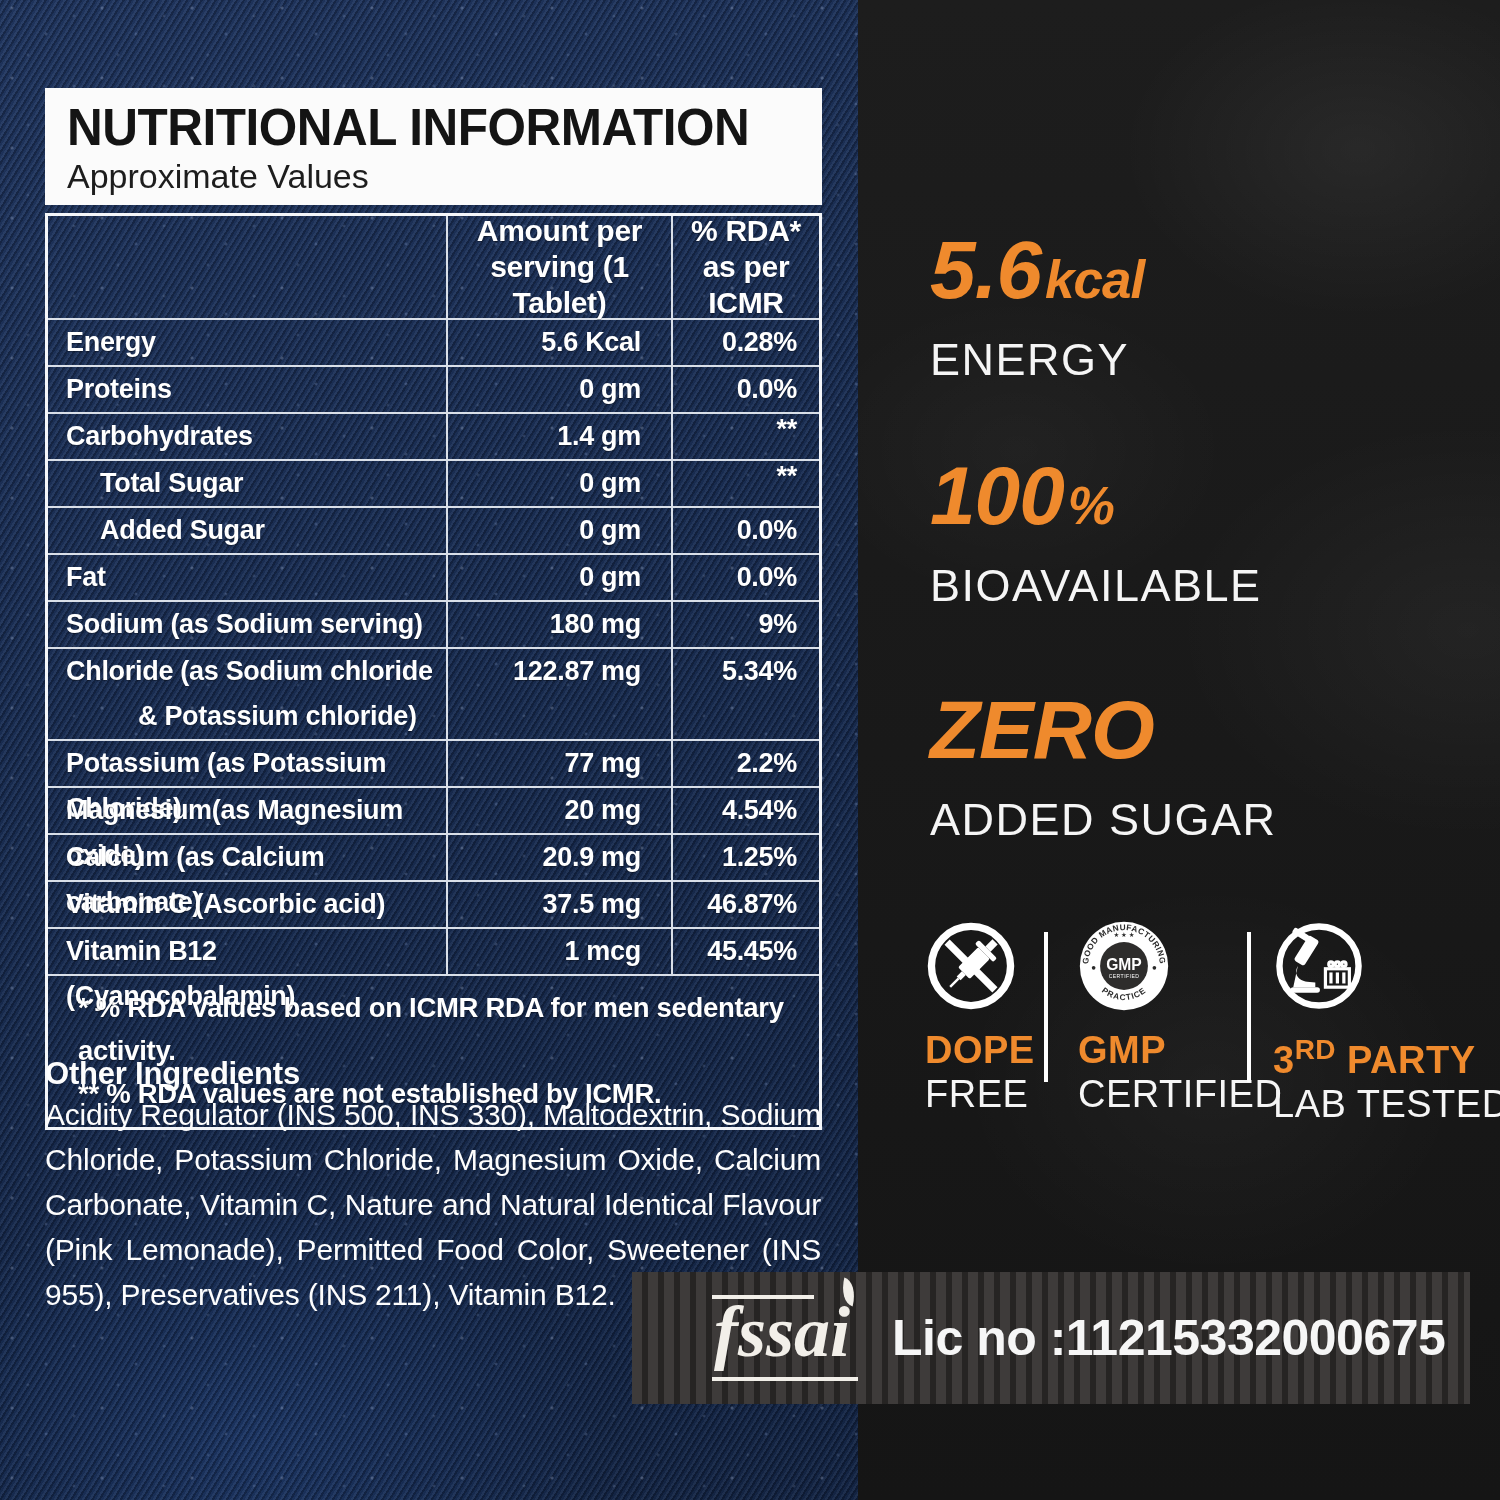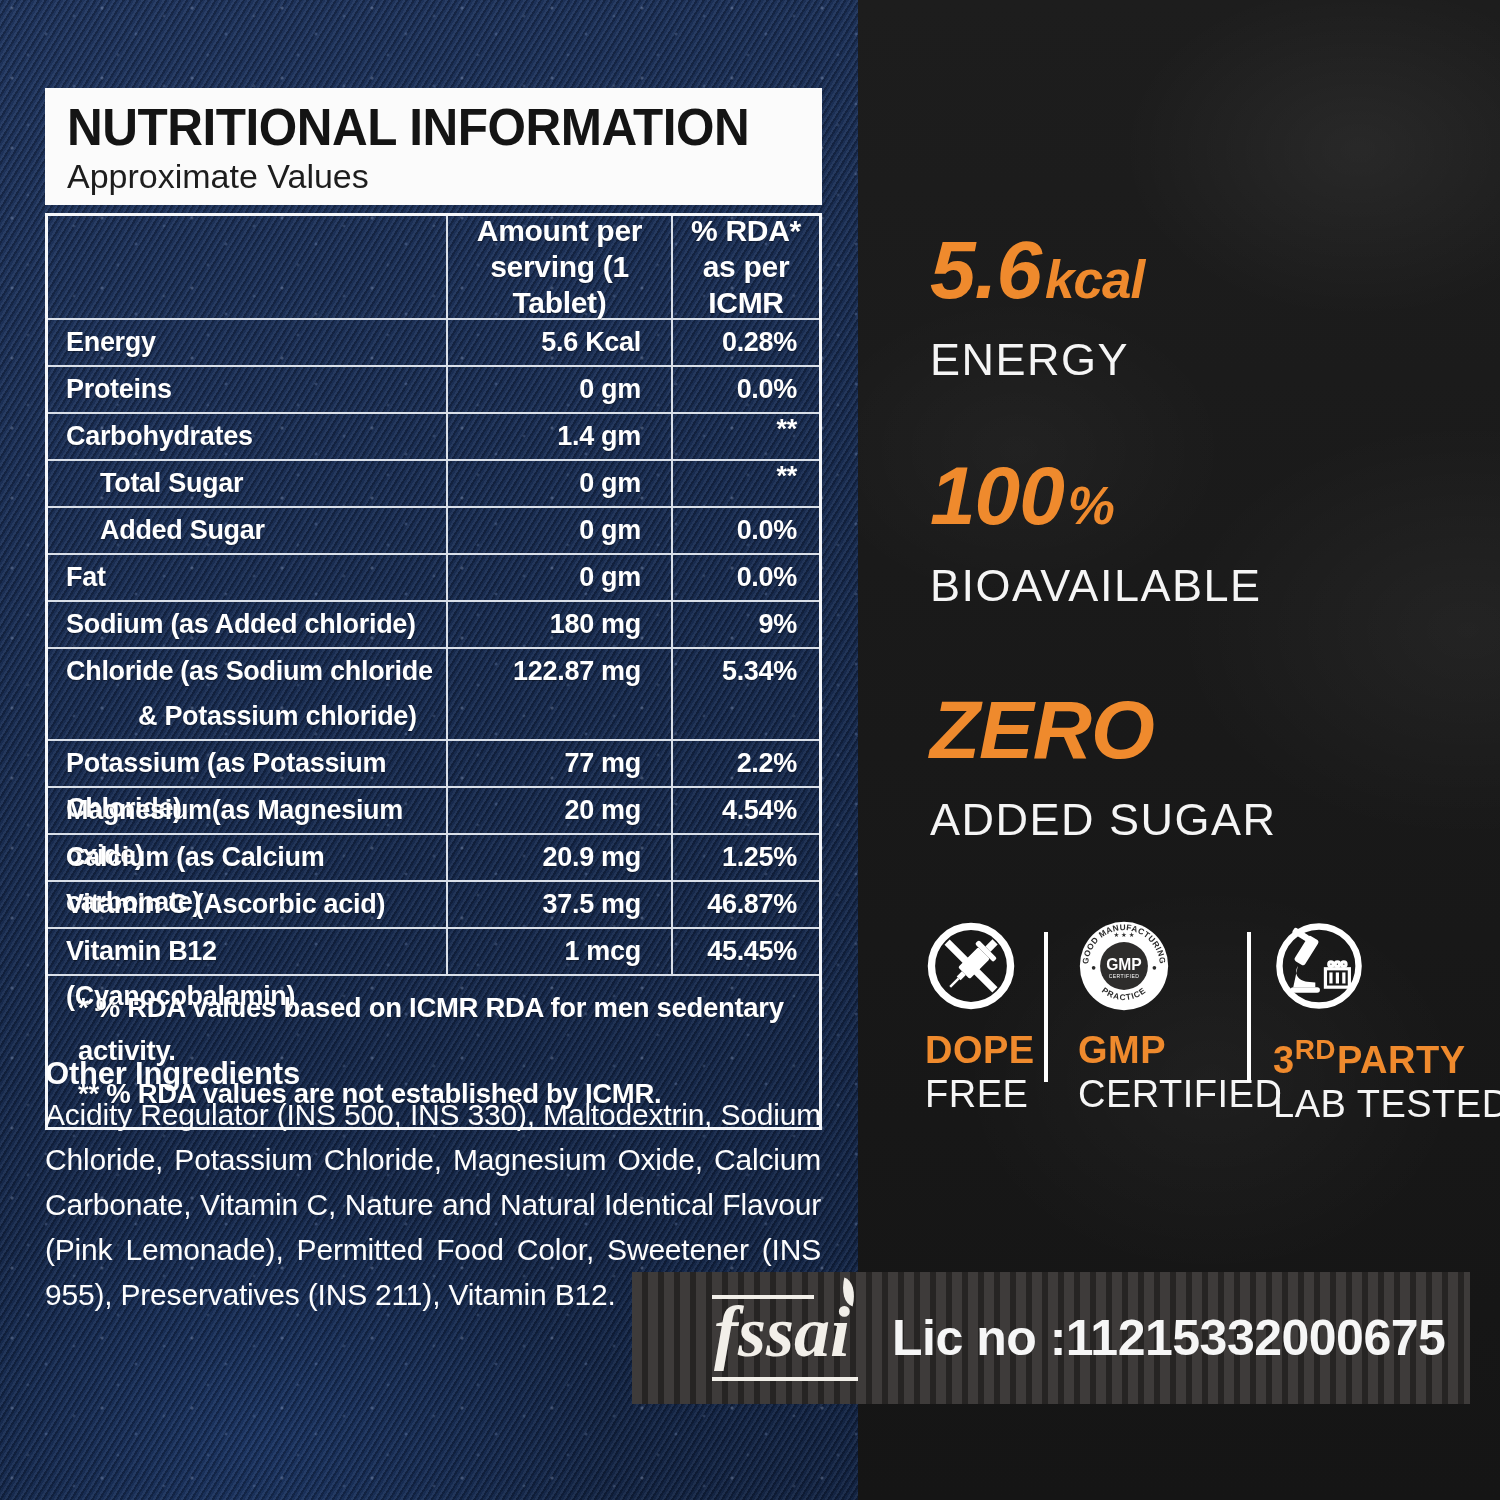--- a/index.html
+++ b/index.html
@@ -72,21 +72,21 @@
     font-size:82px;line-height:88px;letter-spacing:-1px;white-space:nowrap;}
   .h-unit{font-size:53px;margin-left:4px;}
   .h-label{font-size:45px;color:var(--white);letter-spacing:1.5px;margin-top:10px;white-space:nowrap;}
   #hl-energy{top:226px;} #hl-bio{top:452px;} #hl-zero{top:686px;}
 
   
   .badge{position:absolute;top:920px;}
   .badge svg{display:block;margin-bottom:16px;}
   .badge-l1{font-size:38px;font-weight:bold;color:var(--orange);letter-spacing:.5px;line-height:44px;white-space:nowrap;}
   .badge-l1 sup{font-size:28px;}
-  .badge-l1 .rest{margin-left:1px;}
+  .badge-l1 .rest{margin-left:11px;}
   .badge-l2{font-size:38px;color:var(--white);letter-spacing:.5px;line-height:44px;white-space:nowrap;}
   #badge-dope{left:925px;} #badge-gmp{left:1078px;} #badge-lab{left:1273px;}
   .badge-divider{position:absolute;top:932px;width:4px;height:150px;background:#fff;}
   #divider-1{left:1044px;} #divider-2{left:1247px;}
 
   
   .fssai-bar{position:absolute;left:632px;top:1272px;width:838px;height:132px;
     background:repeating-linear-gradient(90deg,#3e3b3a 0 10px,#262423 10px 16px);
     display:flex;align-items:center;gap:34px;padding-left:80px;box-sizing:border-box;z-index:3;}
   .fssai-logo{position:relative;padding:0 8px 8px 2px;border-bottom:4px solid #f2efe9;}
@@ -144,21 +144,21 @@
         <div class="cell c1">Added Sugar</div>
         <div class="cell c2">0 gm</div>
         <div class="cell c3">0.0%</div>
       </div>
       <div class="trow r">
         <div class="cell c1">Fat</div>
         <div class="cell c2">0 gm</div>
         <div class="cell c3">0.0%</div>
       </div>
       <div class="trow r">
-        <div class="cell c1">Sodium (as Added chloride)</div>
+        <div class="cell c1">Sodium (as Sodium serving)</div>
         <div class="cell c2">180 mg</div>
         <div class="cell c3">9%</div>
       </div>
       <div class="trow tall">
         <div class="cell c1">
           <span class="label-block">
             <span style="display:block">Chloride (as Sodium chloride</span>
             <span style="display:block" class="label-cont">&amp; Potassium chloride)</span>
           </span>
         </div>

